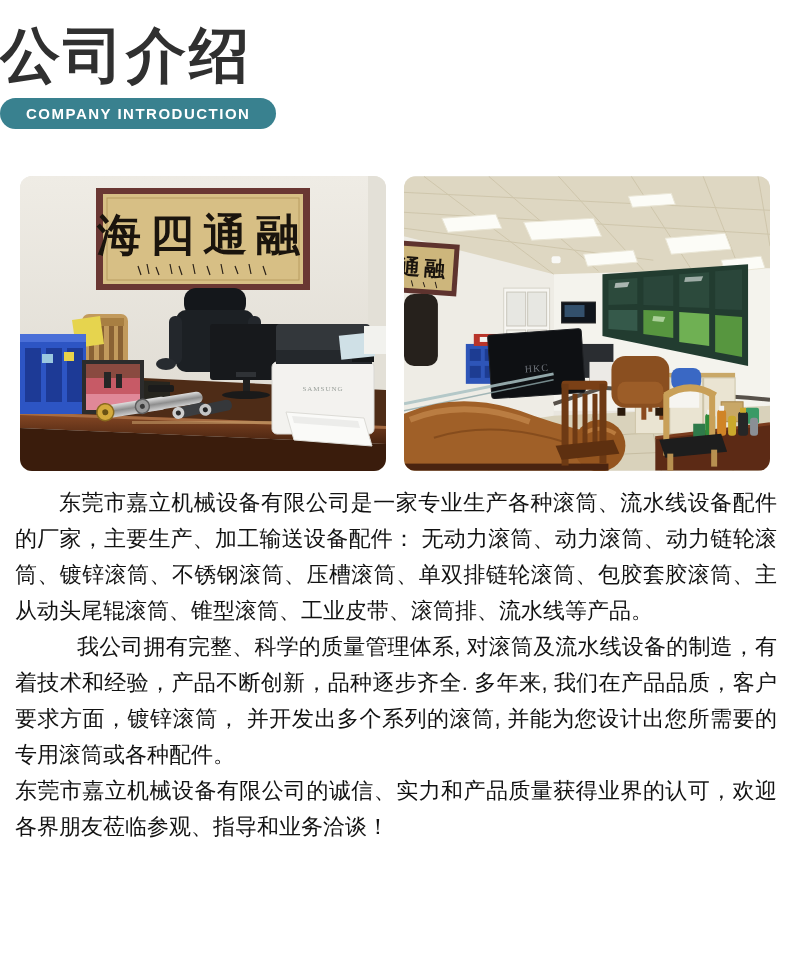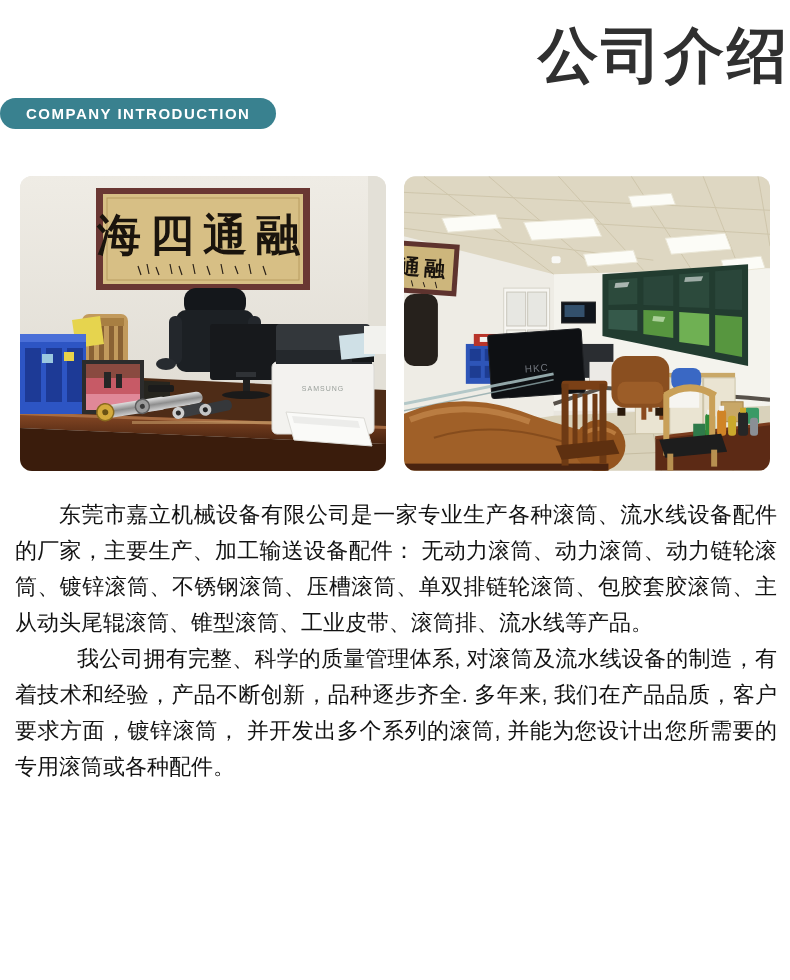--- a/index.html
+++ b/index.html
@@ -1,36 +1,36 @@
 <!DOCTYPE html>
 <html><head>
 <meta charset="utf-8">
 <style>
   html,body{margin:0;padding:0;background:#ffffff;}
   .page{
     width:790px;height:980px;background:#ffffff;overflow:hidden;position:relative;
     font-family:"Liberation Sans","DejaVu Sans",sans-serif;
   }
   .title{
-    margin:0;padding-top:22px;text-align:right;
+    margin:0;padding-top:22px;text-align:left;
     font-size:60px;line-height:1.12;font-weight:900;color:#303030;letter-spacing:3px;
   }
   .badge-row{margin-top:9px;}
   .badge{
     display:inline-block;background:#39818f;color:#ffffff;
     font-size:15px;font-weight:bold;letter-spacing:1.5px;
     padding:7px 26px;border-radius:17px;
   }
-  .photos{display:flex;gap:18px;padding:0 20px;margin-top:47px;}
+  .photos{display:flex;gap:18px;padding:0 20px;margin-top:47px;font-family:Liberation Serif, serif;}
   .photo{
     width:366px;height:295px;border-radius:12px;overflow:hidden;
     background:#e9e6df;flex:0 0 auto;
   }
   .photo svg{display:block;width:100%;height:100%;}
-  .content{padding:26px 13px 0 15px;}
+  .content{padding:14px 13px 0 15px;}
   .content p{
     margin:0;font-size:22px;line-height:36px;color:#121212;
     text-align:justify;word-break:break-all;
   }
   .indent-0{text-indent:0;}
   .indent-2{text-indent:44px;}
   .indent-3{text-indent:62px;}
   .plaque-text{font-weight:bold;}
 </style>
 </head>
@@ -327,15 +327,16 @@
           <rect x="264" y="278" width="6" height="17" fill="#b89050"></rect>
           <rect x="308" y="274" width="6" height="17" fill="#b89050"></rect>
         </g>
       </svg>
     </div>
   </div>
 
   <div class="content">
     <p class="indent-2">东莞市嘉立机械设备有限公司是一家专业生产各种滚筒、流水线设备配件的厂家，主要生产、加工输送设备配件： 无动力滚筒、动力滚筒、动力链轮滚筒、镀锌滚筒、不锈钢滚筒、压槽滚筒、单双排链轮滚筒、包胶套胶滚筒、主从动头尾辊滚筒、锥型滚筒、工业皮带、滚筒排、流水线等产品。</p>
     <p class="indent-3">我公司拥有完整、科学的质量管理体系, 对滚筒及流水线设备的制造，有着技术和经验，产品不断创新，品种逐步齐全. 多年来, 我们在产品品质，客户要求方面，镀锌滚筒， 并开发出多个系列的滚筒, 并能为您设计出您所需要的专用滚筒或各种配件。</p>
+    <p class="indent-0">东莞市嘉立机械设备有限公司的诚信、实力和产品质量获得业界的认可，欢迎各界朋友莅临参观、指导和业务洽谈！</p>
   </div>
 
 </div>
 
 </body></html>

